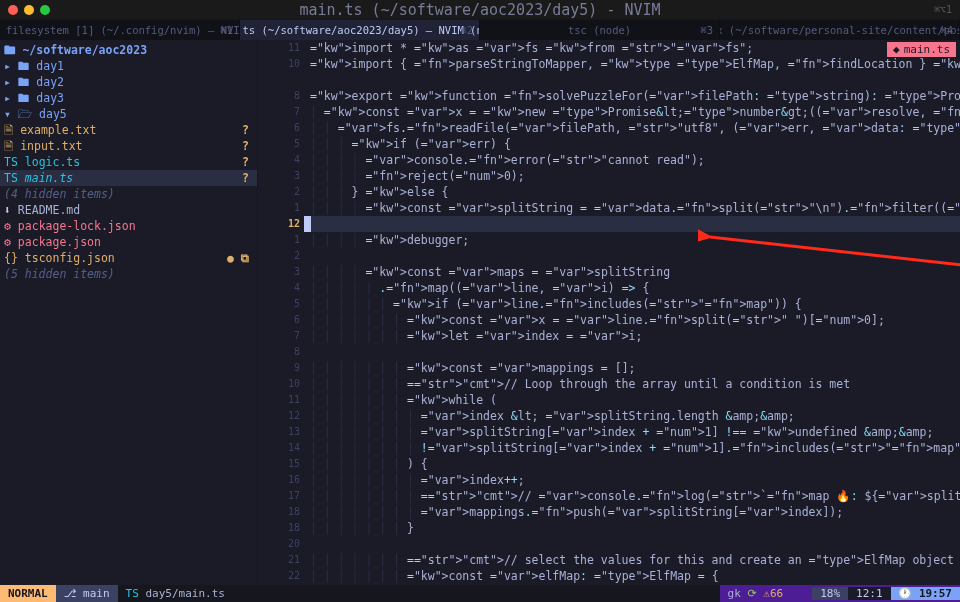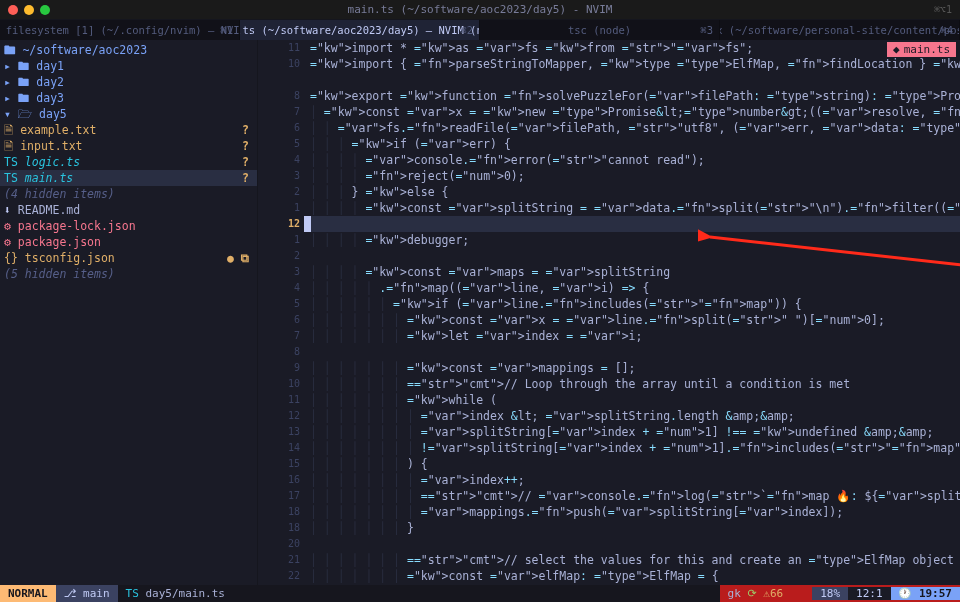--- a/index.html
+++ b/index.html
@@ -16,21 +16,21 @@
   .window-title {
     height: 20px; display: flex; align-items: center;
     background: #1a1a1a; position: relative;
     border-bottom: 1px solid #15161e;
   }
   .traffic { display: flex; gap: 6px; margin-left: 8px; }
   .traffic span { width: 10px; height: 10px; border-radius: 50%; }
   .tl-red { background: #ff5f57; }
   .tl-yel { background: #febc2e; }
   .tl-grn { background: #28c840; }
-  .win-title-text { position: absolute; left: 0; right: 0; text-align: center; color: #787c99; font-size: 11px; }
+  .win-title-text { position: absolute; left: 0; right: 0; text-align: center; color: #787c99; font-size: 15px; }
   .win-corner { position: absolute; right: 8px; color: #555; font-size: 10px; }
   
   .tabline {
     height: 20px; display: flex; background: #111118;
     font-size: 10.5px;
   }
   .tab {
     flex: 1; display: flex; align-items: center; justify-content: center;
     color: #545c7e; border-right: 1px solid #0d0d12;
     position: relative; padding: 0 4px;
@@ -94,21 +94,21 @@
   
   .statusline {
     position: absolute; left: 0; right: 0; bottom: 0;
     height: 17px; display: flex; align-items: stretch;
     background: #16161e; font-size: 11px;
   }
   .sl-seg { display: flex; align-items: center; padding: 0 8px; }
   .sl-mode { background: #fdba74; color: #16161e; font-weight: bold; }
   .sl-branch { background: #3b4261; color: #c0caf5; }
   .sl-file { background: #16161e; color: #a9b1d6; }
-  .sl-right { margin-left: auto; background: #b91c1c; color: #a9b1d6; display: flex; align-items: center; text-align: right; }
+  .sl-right { margin-left: auto; background: #4c1d95; color: #a9b1d6; display: flex; align-items: center; text-align: right; }
   .sl-pct { background: #3b4261; color: #c0caf5; margin-left: 21px; }
   .sl-pos { background: #1a1b26; color: #c0caf5; }
   .sl-clock { background: #7aa2f7; color: #16161e; font-weight: bold; }
 </style>
 </head>
 <body>
 
 <div class="window-title">
   <div class="traffic">
     <span class="tl-red"></span>
@@ -136,29 +136,29 @@
     <span>index.mdx (~/software/personal-site/content/posts/debu…</span>
     <span class="tab-ind">⌘4</span>
   </div>
 </div>
 
 <div class="main">
 
   <div class="sidebar">
     <div class="sb-row">
       <span class="sb-blue" style="font-weight:bold">🖿 </span>
-      <span class="sb-blue" style="font-weight:normal">~/software/aoc2023</span>
+      <span class="sb-blue" style="font-weight:bold">~/software/aoc2023</span>
     </div>
     <div class="sb-row"> <span class="sb-blue">▸ 🖿 </span><span class="sb-blue">day1</span></div>
     <div class="sb-row"> <span class="sb-blue">▸ 🖿 </span><span class="sb-blue">day2</span></div>
     <div class="sb-row"> <span class="sb-blue">▸ 🖿 </span><span class="sb-blue">day3</span></div>
     <div class="sb-row"> <span class="sb-blue">▾ 🗁 </span><span class="sb-blue">day5</span></div>
     <div class="sb-row">   <span class="sb-orange">🗎 </span><span class="sb-orange">example.txt</span><span class="sb-right">?</span></div>
     <div class="sb-row">   <span class="sb-orange">🗎 </span><span class="sb-orange">input.txt</span><span class="sb-right">?</span></div>
-    <div class="sb-row">   <span class="sb-teal">TS </span><span class="sb-teal" style="font-style:italic">logic.ts</span><span class="sb-right">?</span></div>
+    <div class="sb-row">   <span class="sb-teal">TS </span><span class="sb-teal" style="">logic.ts</span><span class="sb-right">?</span></div>
     <div class="sb-row sel">   <span class="sb-teal">TS </span><span class="sb-teal" style="font-style:italic">main.ts</span><span class="sb-right">?</span></div>
     <div class="sb-row">   <span class="sb-dim">(4 hidden items)</span></div>
     <div class="sb-row"> <span style="color:#c0caf5">⬇ </span><span>README.md</span></div>
     <div class="sb-row"> <span class="sb-red">⚙ </span><span class="sb-red">package-lock.json</span></div>
     <div class="sb-row"> <span class="sb-red">⚙ </span><span class="sb-red">package.json</span></div>
     <div class="sb-row"> <span class="sb-orange">{} </span><span class="sb-orange">tsconfig.json</span><span class="sb-right dot">● ⧉</span></div>
     <div class="sb-row"> <span class="sb-dim">(5 hidden items)</span></div>
   </div>
 
   <div class="editor">

